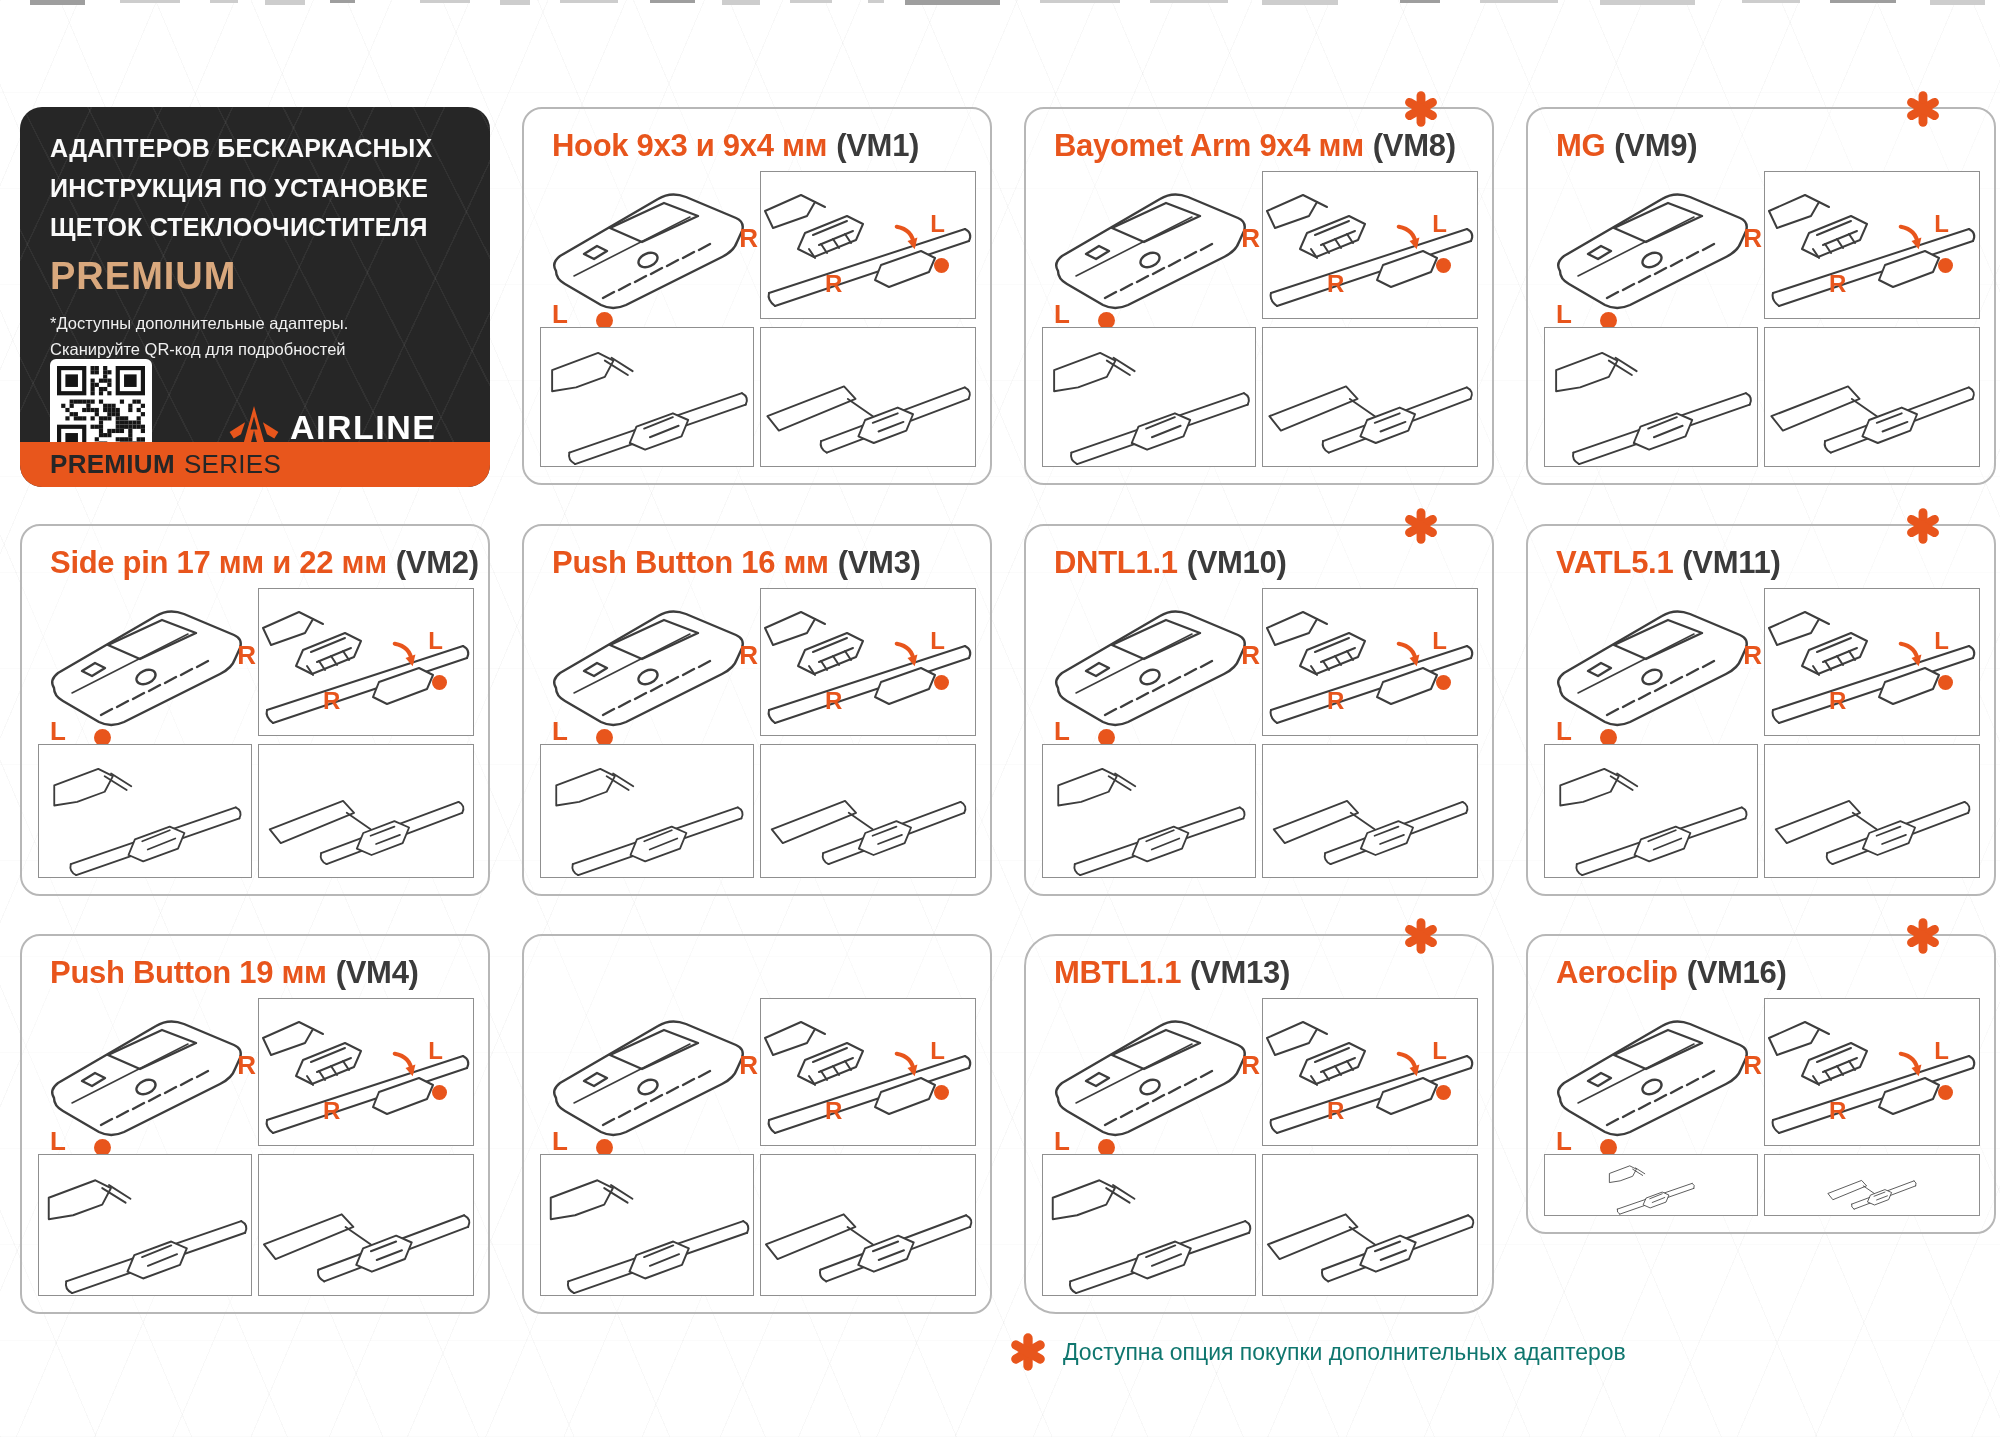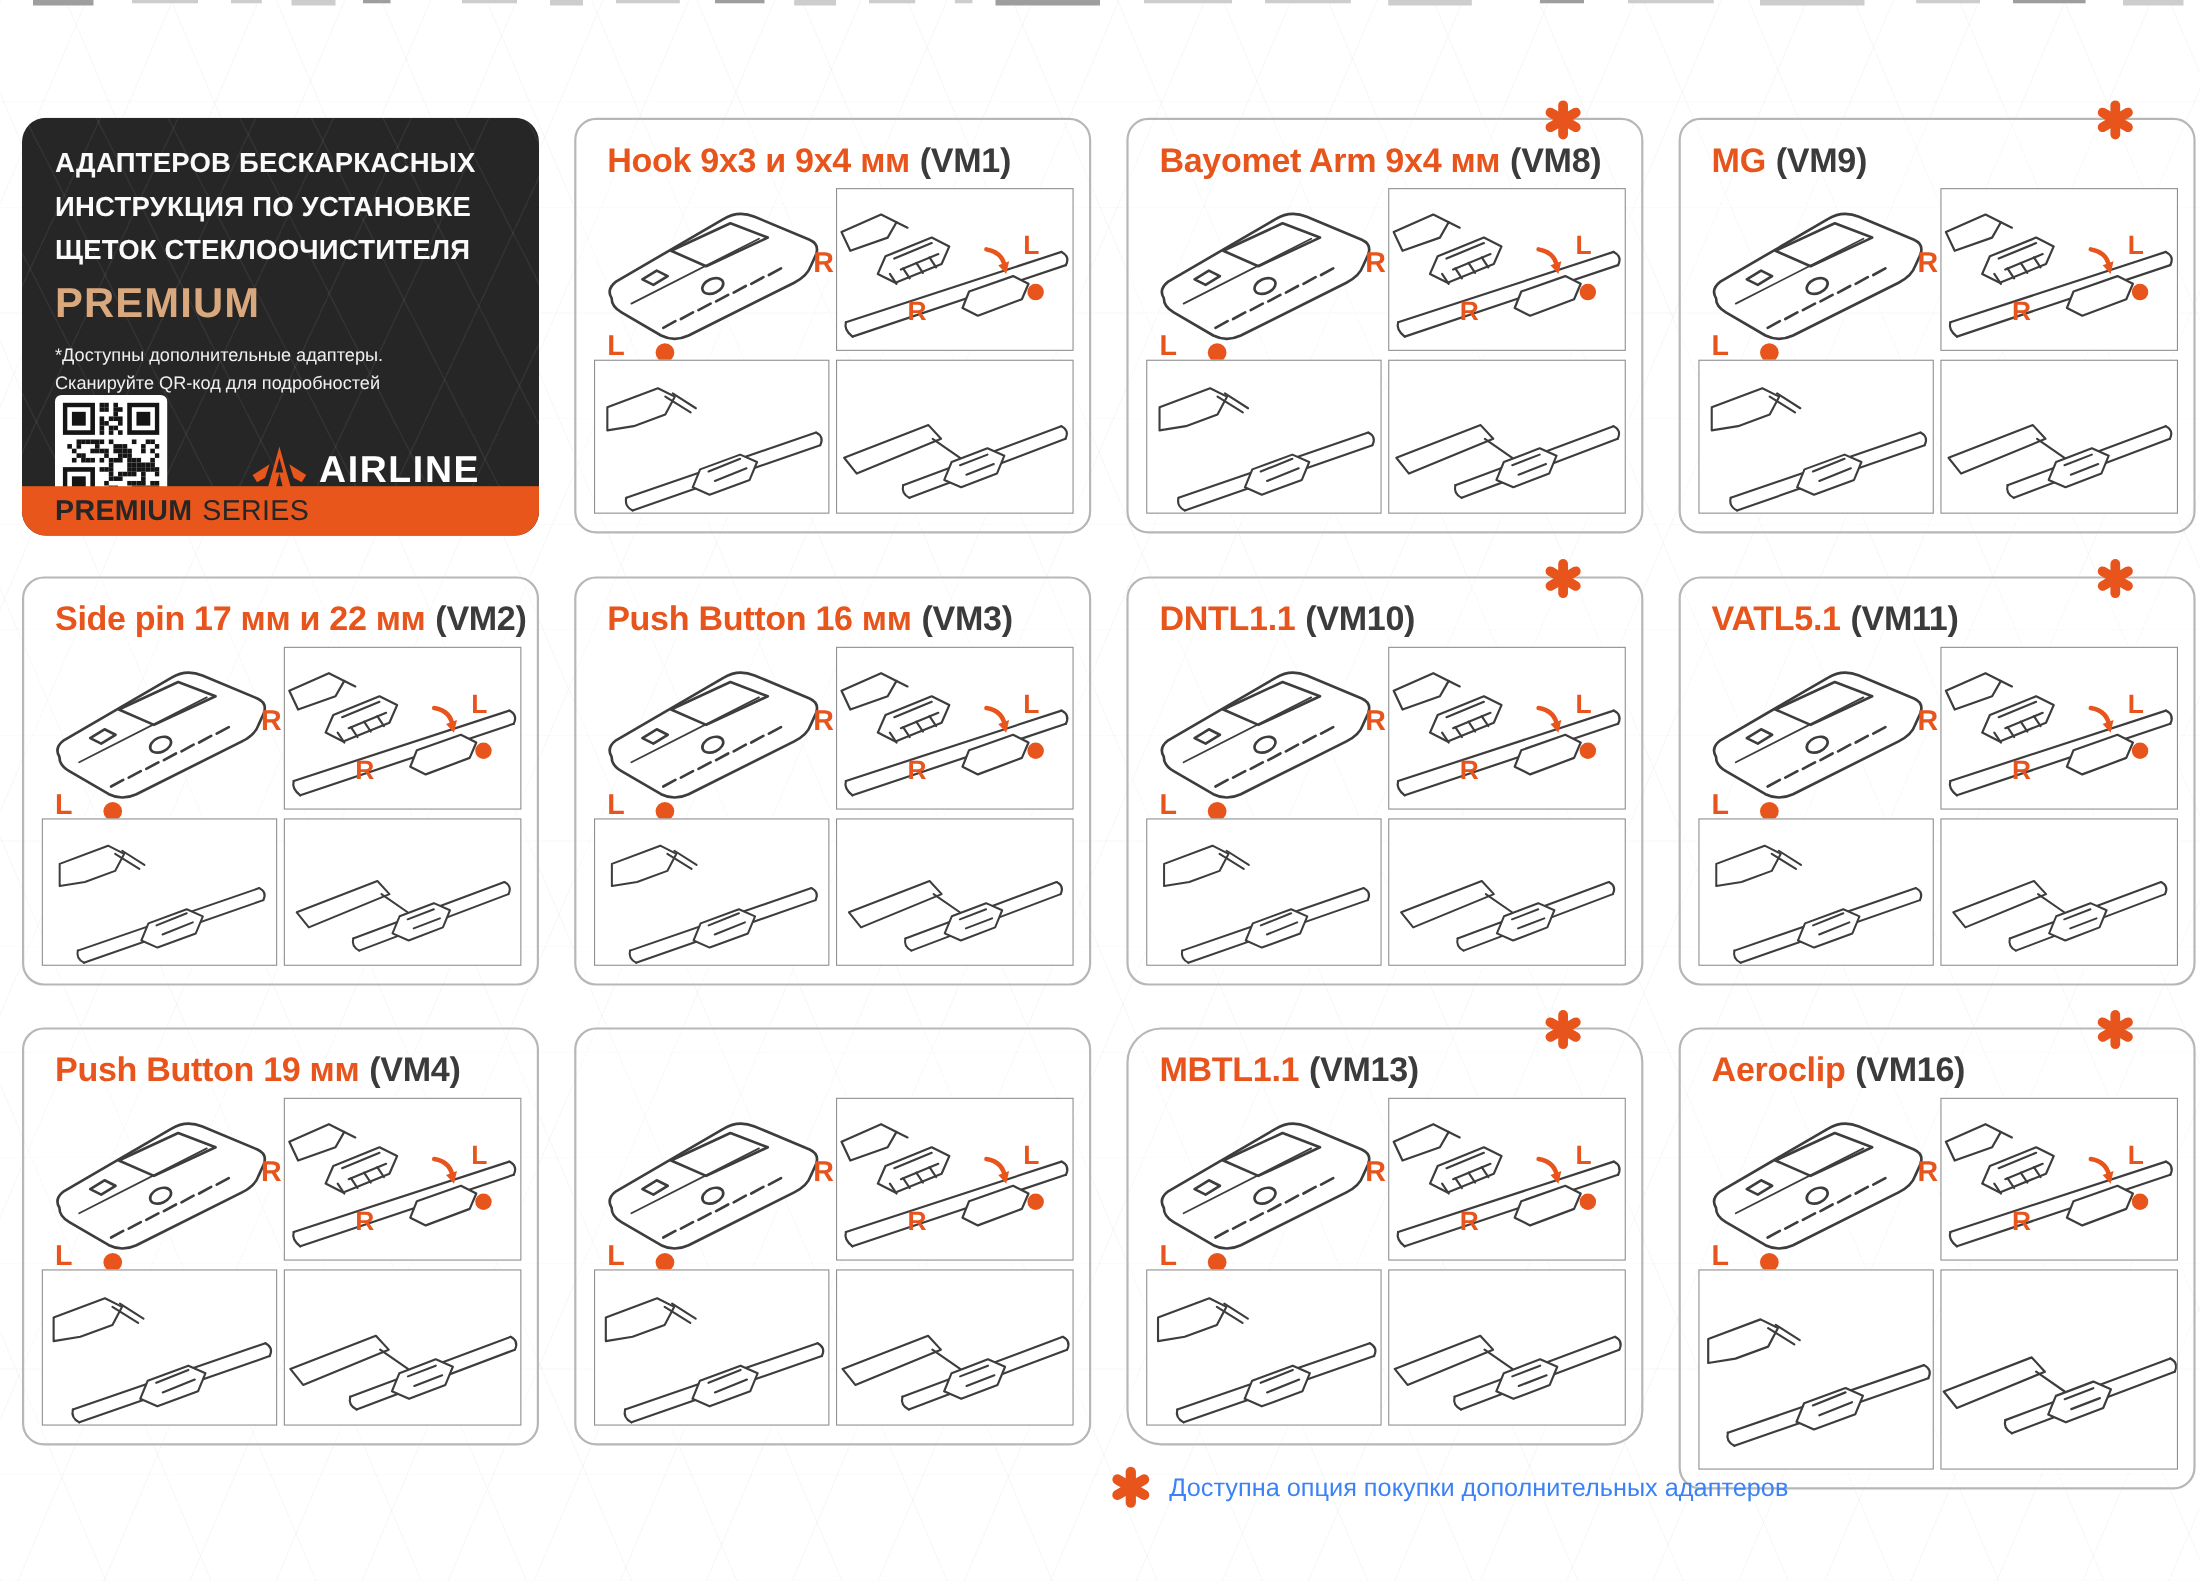--- a/index.html
+++ b/index.html
@@ -73,21 +73,21 @@
     position:absolute;left:0;right:0;bottom:0;height:45px;background:#e8561c;
     display:flex;align-items:center;padding-left:30px;
     font-size:26px;color:#262626;letter-spacing:0.3px;
   }
   .bar-bold{font-weight:800;}
   .bar-reg{font-weight:400;margin-left:9px;}
 
   
   #legend{position:absolute;left:1008px;top:1332px;display:flex;align-items:flex-start;gap:15px;}
   #legend .legend-ast{width:40px;height:40px;flex:none;}
-  #legend .legend-text{font-size:23px;color:#3b82f6;font-weight:500;padding-top:7px;white-space:nowrap;}
+  #legend .legend-text{font-size:23px;color:#0f766e;font-weight:500;padding-top:7px;white-space:nowrap;}
 </style>
 </head>
 <body>
 
 <svg width="0" height="0" style="position:absolute" aria-hidden="true">
   <defs>
     <symbol id="symA" viewBox="0 0 214 144">
       <g fill="#fff" stroke="#3d3d3d" stroke-width="2.4" stroke-linejoin="round" stroke-linecap="round">
         <path d="M16,99 Q11,91 20,84 L118,27 Q131,19 146,25 L196,46 Q205,50 202,59 L197,70 Q194,79 182,85 L86,133 Q73,139 61,133 L25,112 Q16,107 16,99 Z"></path>
         <path d="M70,56 L124,31 L158,44 L102,70 Z" fill="none"></path>
@@ -735,21 +735,21 @@
             <use href="#symC"></use>
           </svg>
     </div>
 
     <div class="q q4 panel">
       <svg class="art">
             <use href="#symD"></use>
           </svg>
     </div>
   </div>
-      <div class="card" style="left: 1526px; top: 934px; height: 420px;">
+      <div class="card" style="left: 1526px; top: 934px; height: 300px;">
     <div class="card-title">
       <span class="t-accent">Aeroclip</span><span class="t-code">(VM16)</span>
     </div>
     <svg class="card-asterisk">
           <use href="#symAst"></use>
         </svg>
 
     <div class="q q1">
       <svg class="art">
             <use href="#symA"></use>

